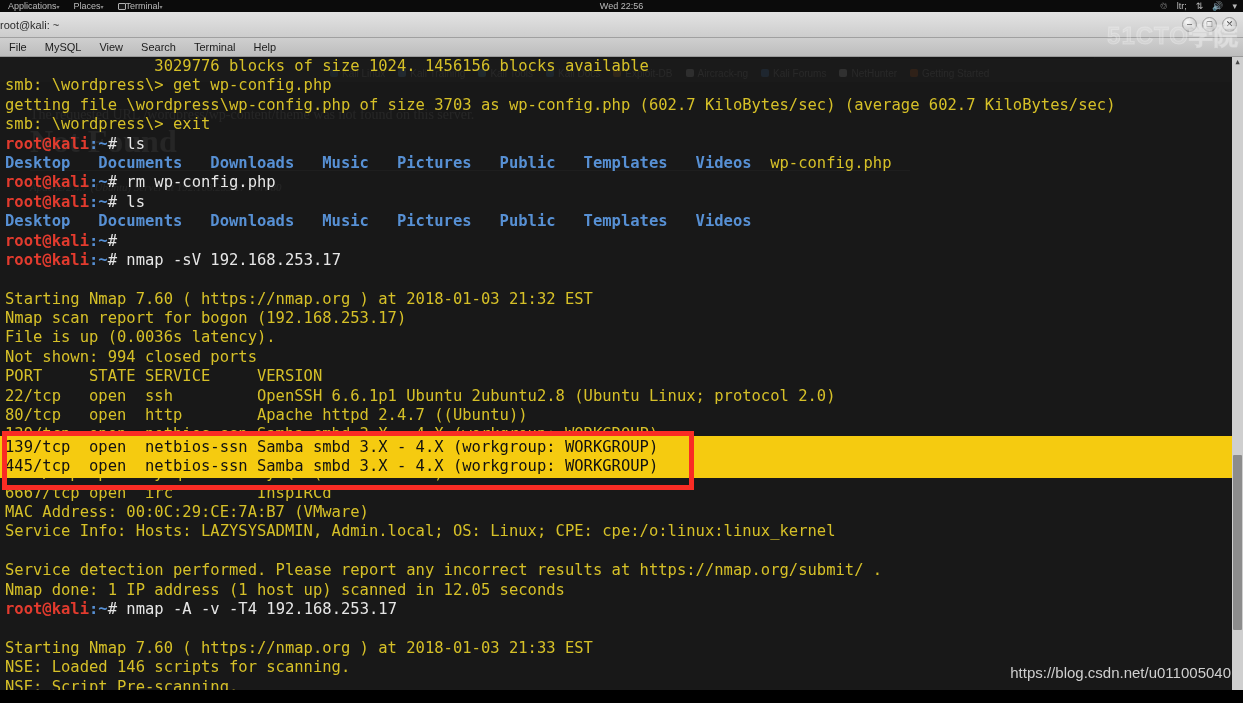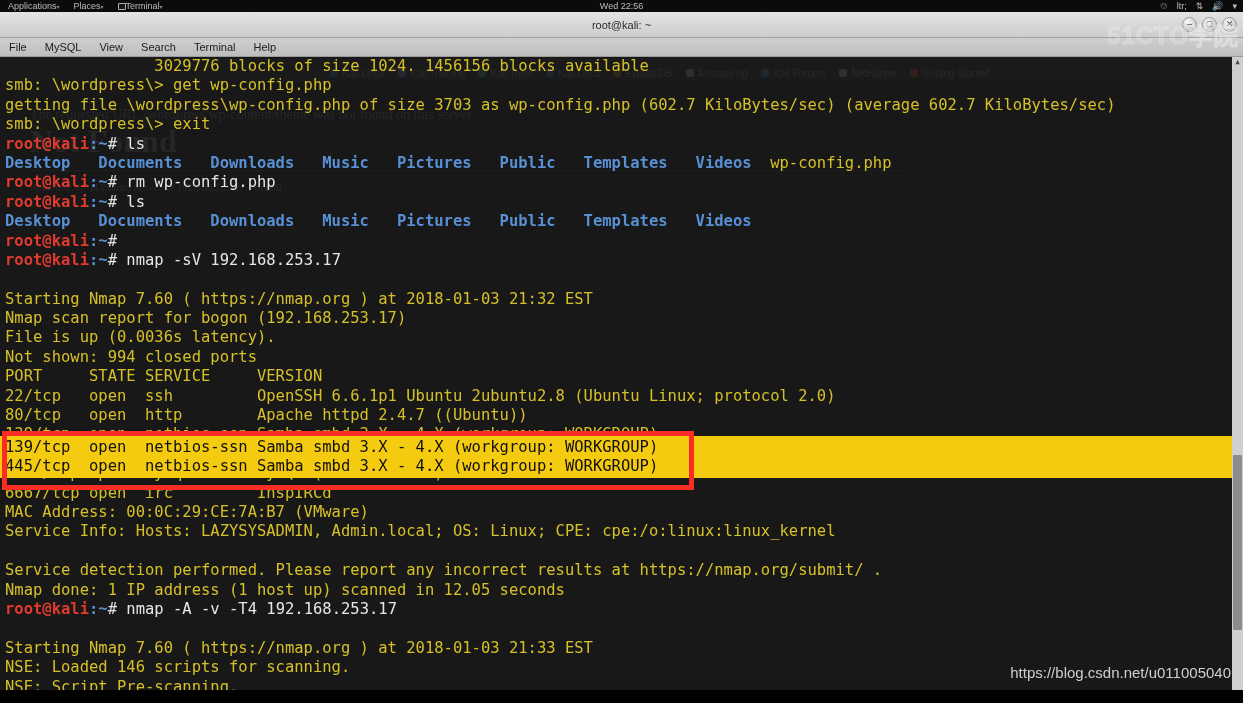--- a/index.html
+++ b/index.html
@@ -102,21 +102,21 @@
     position:absolute; left:0; top:12px; width:1243px; height:691px;
     background:transparent;
   }
   .tm-titlebar{
     position:absolute; left:0; top:0; width:1243px; height:26px;
     background:linear-gradient(to bottom,#e3e3e3,#cdcdcd);
     border-bottom:1px solid #a0a0a0;
   }
   .tm-title{
     position:absolute; left:0; top:0; width:100%; height:26px; line-height:26px;
-    text-align:center; font-family:"Liberation Sans",sans-serif;
+    font-family:"Liberation Sans",sans-serif;
     font-size:11px; color:#2b2b2b;
   }
   .tm-wbtns{ position:absolute; right:6px; top:5px; display:flex; gap:5px; }
 
   .tm-menubar{
     position:absolute; left:0; top:26px; width:1243px; height:19px;
     background:linear-gradient(to bottom,#cfcfcf,#bdbdbd);
     border-bottom:1px solid #9a9a9a;
     display:flex; align-items:flex-start; gap:0;
     font-family:"Liberation Sans",sans-serif; font-size:11px; color:#1c1c1c;

